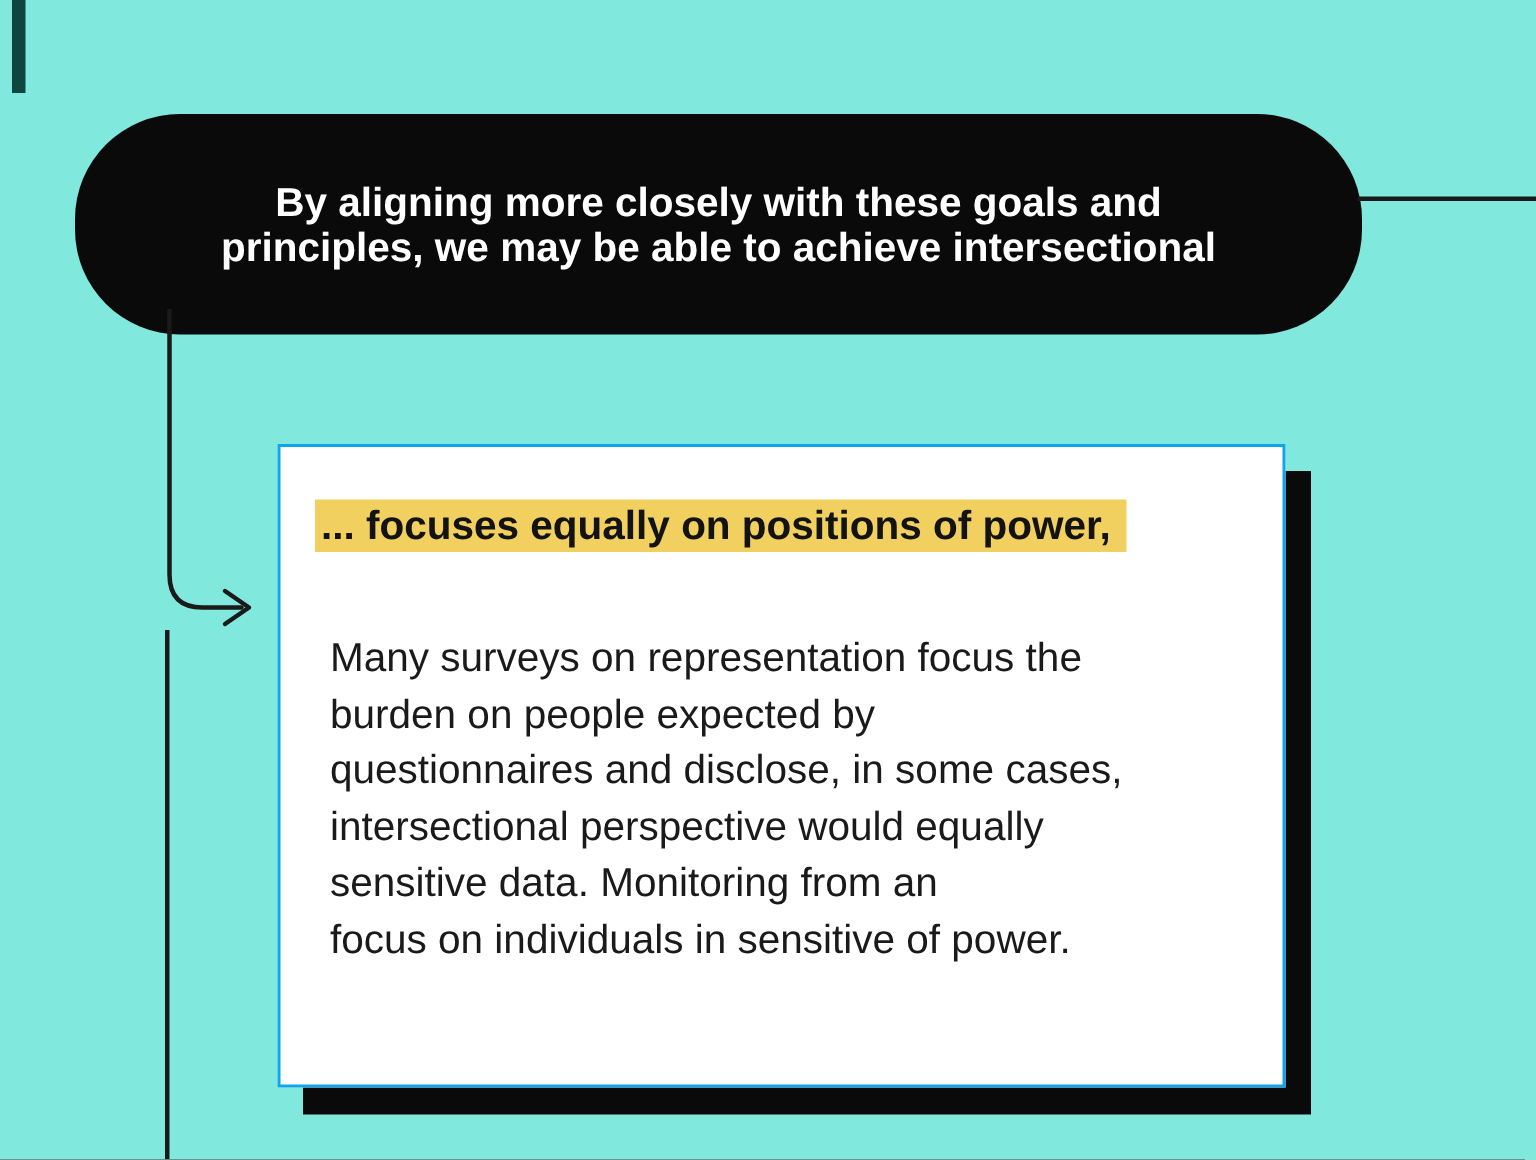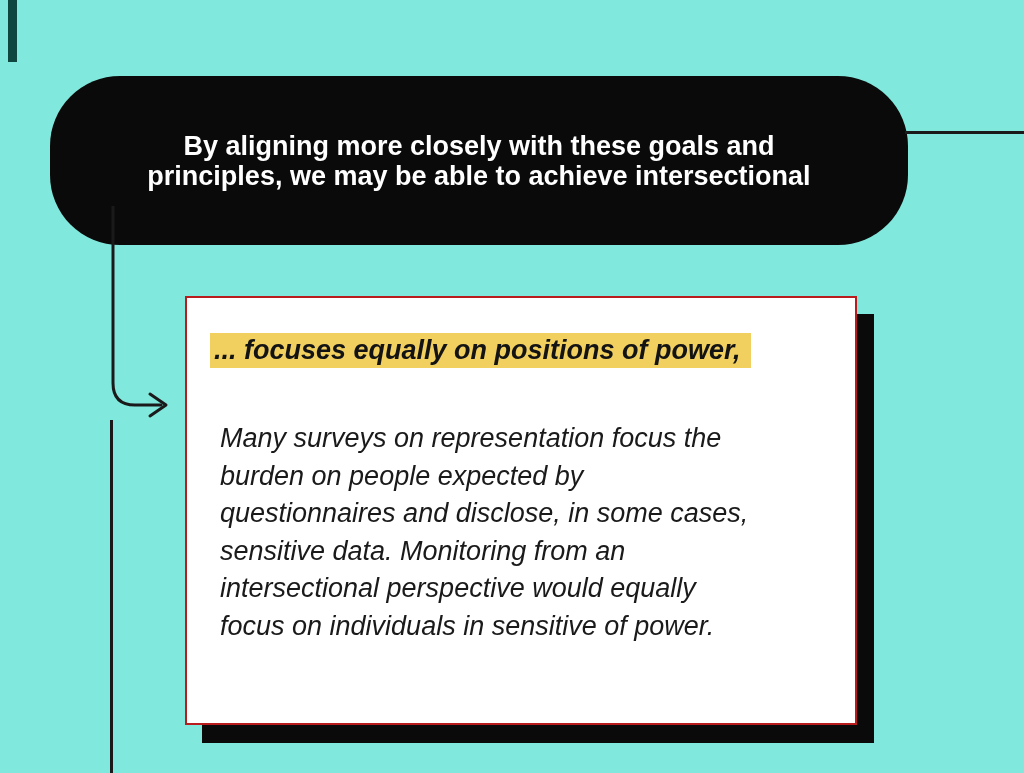--- a/index.html
+++ b/index.html
@@ -25,21 +25,21 @@
     height: 62px;
     background: #0F463F;
   }
 
   
   .bubble {
     position: absolute;
     left: 50px;
     top: 76px;
     width: 858px;
-    height: 169px;
+    height: 147px;
     background: #0A0A0A;
     border-radius: 70px;
     display: flex;
     flex-direction: column;
     justify-content: center;
     align-items: center;
   }
   .bubble-line {
     color: #FFFFFF;
     font-size: 27px;
@@ -87,23 +87,22 @@
     height: 429px;
     background: #0A0A0A;
   }
   .card {
     position: absolute;
     left: 185px;
     top: 296px;
     width: 672px;
     height: 429px;
     background: #FFFFFF;
-    border: 2px solid #b91c1c;
+    border: 2px solid #0ea5e9;
     box-sizing: border-box;
-    font-style: italic;
   }
 
   .card-heading {
     position: absolute;
     left: 23px;
     top: 36px;
     font-size: 27px;
     font-weight: bold;
     line-height: 33px;
     color: #131313;
@@ -149,19 +148,19 @@
   <div class="card-shadow"></div>
 
   <div class="card">
     <div class="card-heading">
       <span class="hl">... focuses equally on positions of power,</span><br>
     </div>
     <div class="card-body">
       <div class="body-line">Many surveys on representation focus the</div>
       <div class="body-line">burden on people expected by</div>
       <div class="body-line">questionnaires and disclose, in some cases,</div>
+      <div class="body-line">intersectional perspective would equally</div>
       <div class="body-line">sensitive data. Monitoring from an</div>
-      <div class="body-line">intersectional perspective would equally</div>
       <div class="body-line">focus on individuals in sensitive of power.</div>
     </div>
   </div>
 
 </div>
 
 </body></html>

